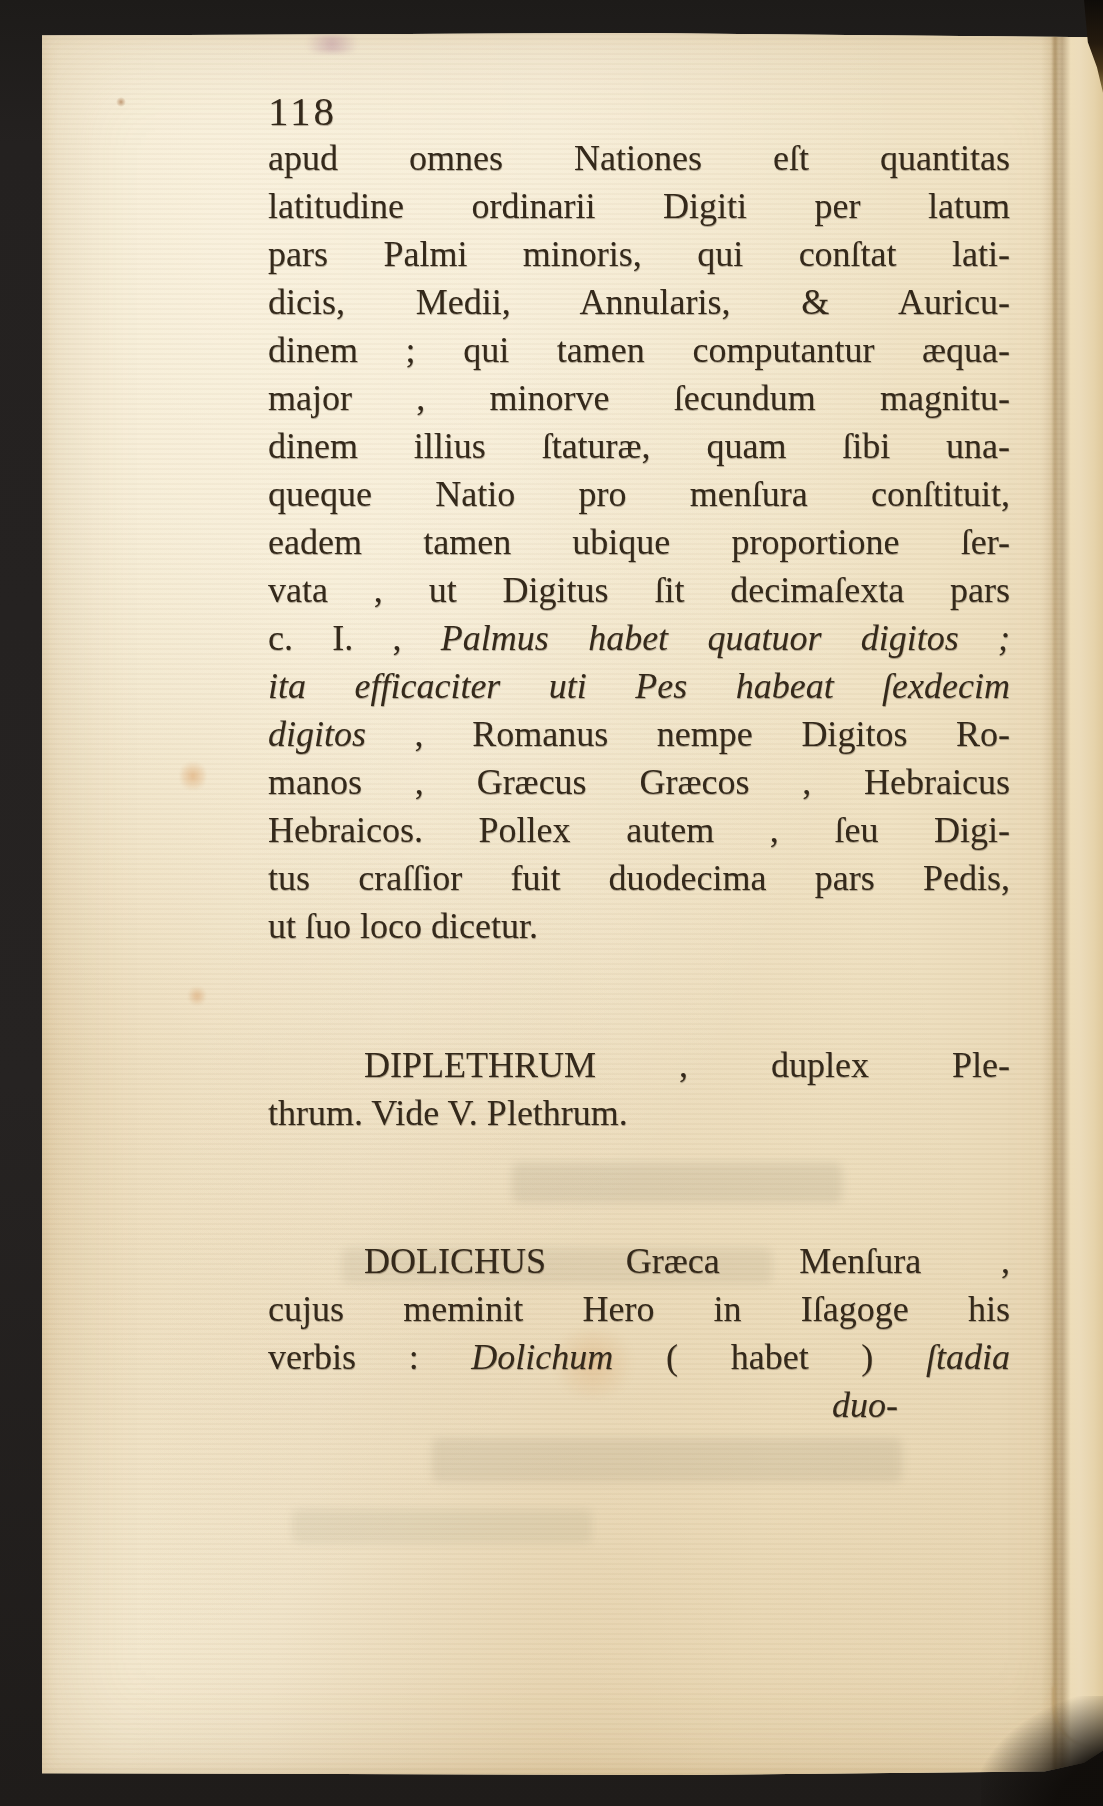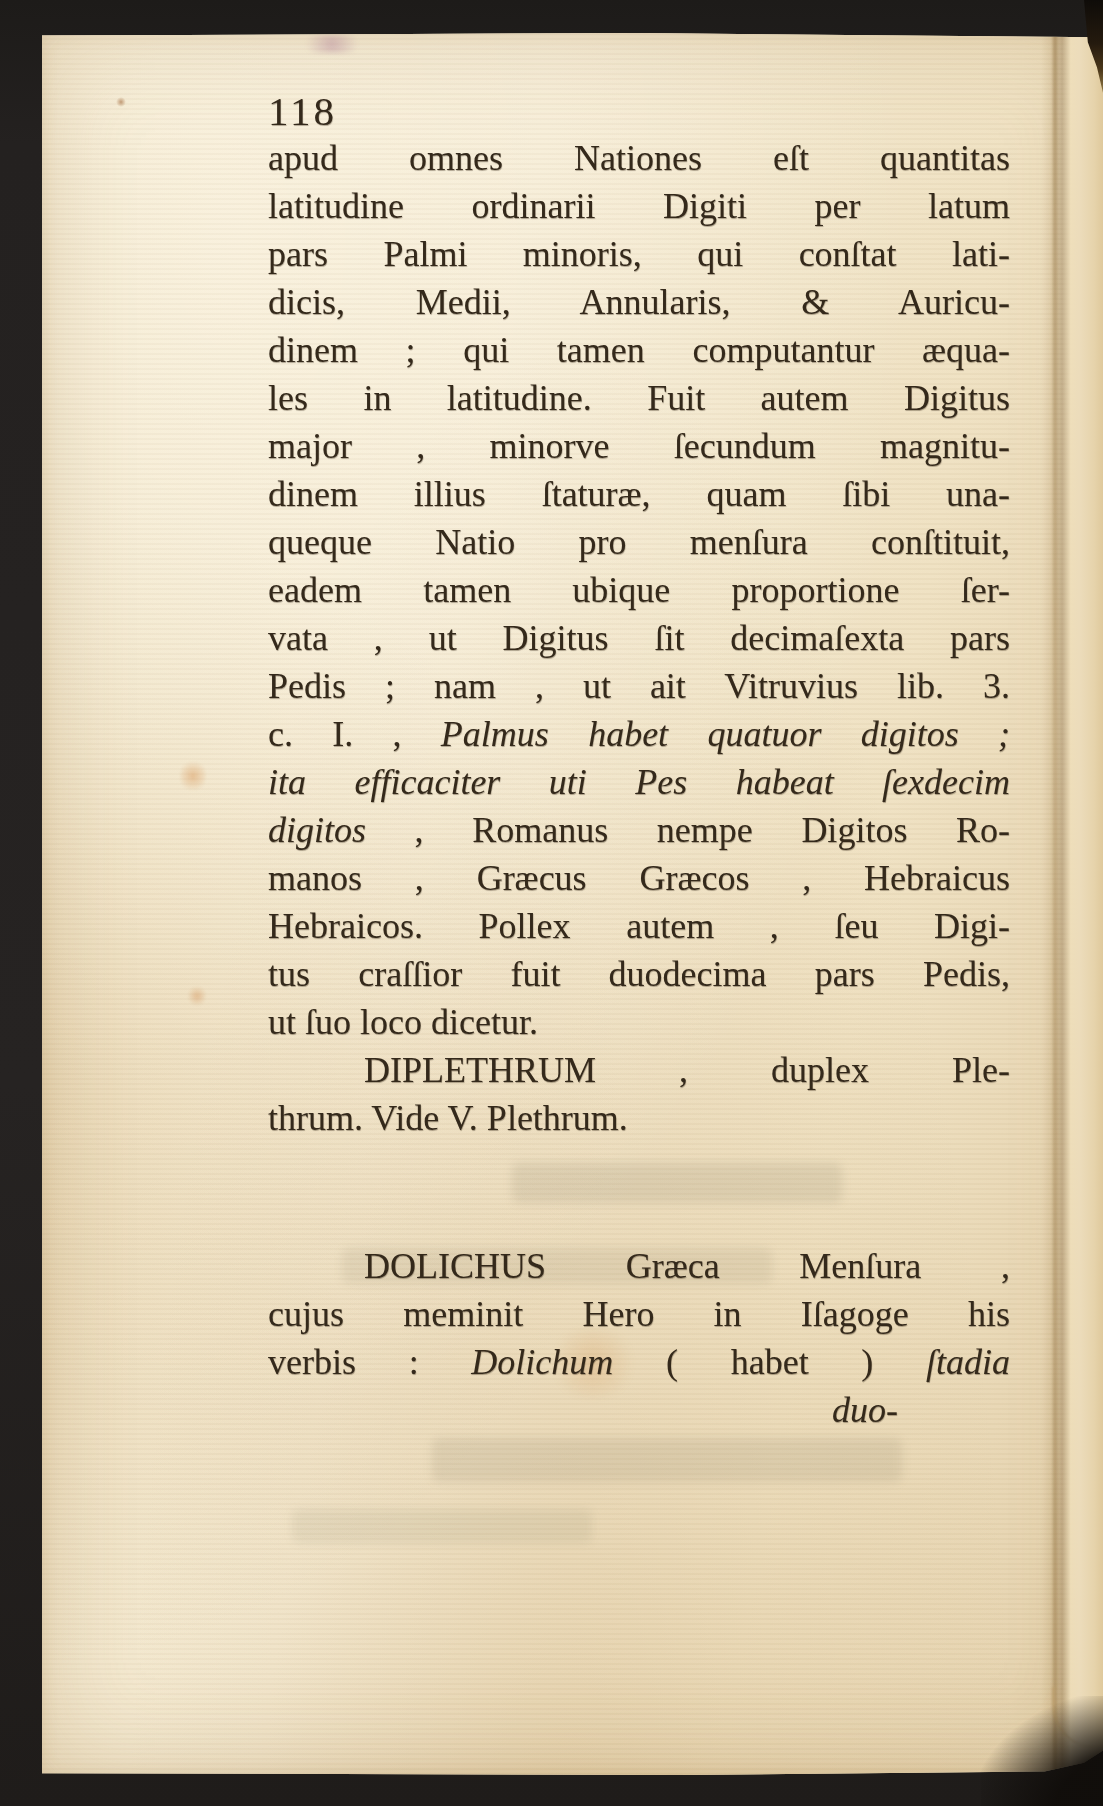--- a/index.html
+++ b/index.html
@@ -79,21 +79,21 @@
   .pagenum{font-size:41px;line-height:46px;letter-spacing:3px;}
   .line{
     display:block;height:48px;line-height:48px;overflow:visible;
     text-align:justify;text-align-last:justify;
   }
   .line span{display:inline;}
   .line .italic{font-style:italic;}
   .indent{text-indent:96px;}
   .align-left{text-align:left;text-align-last:left;}
   .align-right{text-align:right;text-align-last:right;padding-right:112px;box-sizing:border-box;}
-  .block[data-name="entry-diplethrum"]{}
+  .block[data-name="entry-diplethrum"]{margin-top:91px;}
   .block[data-name="entry-dolichus"]{margin-top:100px;}
 </style>
 </head>
 <body>
 
 <div class="scene" data-name="scanned-book-photo">
 
   <div class="page" data-name="book-page">
 
     <div class="stain stain-dot-top" data-name="foxing-spot"></div>
@@ -109,27 +109,25 @@
 
     <div class="textblock" data-name="text-block">
       <div class="pagenum" data-name="page-number">118</div>
       <div data-name="entries">
           <div class="block" data-name="entry-digitus-continuation">
             <div class="line" data-name="text-line"><span data-name="text-segment">apud omnes Nationes eſt quantitas</span></div>
             <div class="line" data-name="text-line"><span data-name="text-segment">latitudine ordinarii Digiti per latum</span></div>
             <div class="line" data-name="text-line"><span data-name="text-segment">pars Palmi minoris, qui conſtat lati-</span></div>
             <div class="line" data-name="text-line"><span data-name="text-segment">dicis, Medii, Annularis, &amp; Auricu-</span></div>
             <div class="line" data-name="text-line"><span data-name="text-segment">dinem ; qui tamen computantur æqua-</span></div>
-            <div class="line" data-name="text-line"><span data-name="text-segment">les in latitudine. Fuit autem Digitus</span></div>
             <div class="line" data-name="text-line"><span data-name="text-segment">major , minorve ſecundum magnitu-</span></div>
             <div class="line" data-name="text-line"><span data-name="text-segment">dinem illius ſtaturæ, quam ſibi una-</span></div>
             <div class="line" data-name="text-line"><span data-name="text-segment">queque Natio pro menſura conſtituit,</span></div>
             <div class="line" data-name="text-line"><span data-name="text-segment">eadem tamen ubique proportione ſer-</span></div>
             <div class="line" data-name="text-line"><span data-name="text-segment">vata , ut Digitus ſit decimaſexta pars</span></div>
-            <div class="line" data-name="text-line"><span data-name="text-segment">Pedis ; nam , ut ait Vitruvius lib. 3.</span></div>
             <div class="line" data-name="text-line"><span data-name="text-segment">c. I. , </span><span class="italic" data-name="text-segment-italic">Palmus habet quatuor digitos ;</span></div>
             <div class="line" data-name="text-line"><span class="italic" data-name="text-segment-italic">ita efficaciter uti Pes habeat ſexdecim</span></div>
             <div class="line" data-name="text-line"><span class="italic" data-name="text-segment-italic">digitos</span><span data-name="text-segment"> , Romanus nempe Digitos Ro-</span></div>
             <div class="line" data-name="text-line"><span data-name="text-segment">manos , Græcus Græcos , Hebraicus</span></div>
             <div class="line" data-name="text-line"><span data-name="text-segment">Hebraicos. Pollex autem , ſeu Digi-</span></div>
             <div class="line" data-name="text-line"><span data-name="text-segment">tus craſſior fuit duodecima pars Pedis,</span></div>
             <div class="line align-left" data-name="text-line"><span data-name="text-segment">ut ſuo loco dicetur.</span></div>
           </div>
           <div class="block" data-name="entry-diplethrum">
             <div class="line indent" data-name="text-line"><span data-name="text-segment">DIPLETHRUM , duplex Ple-</span></div>

